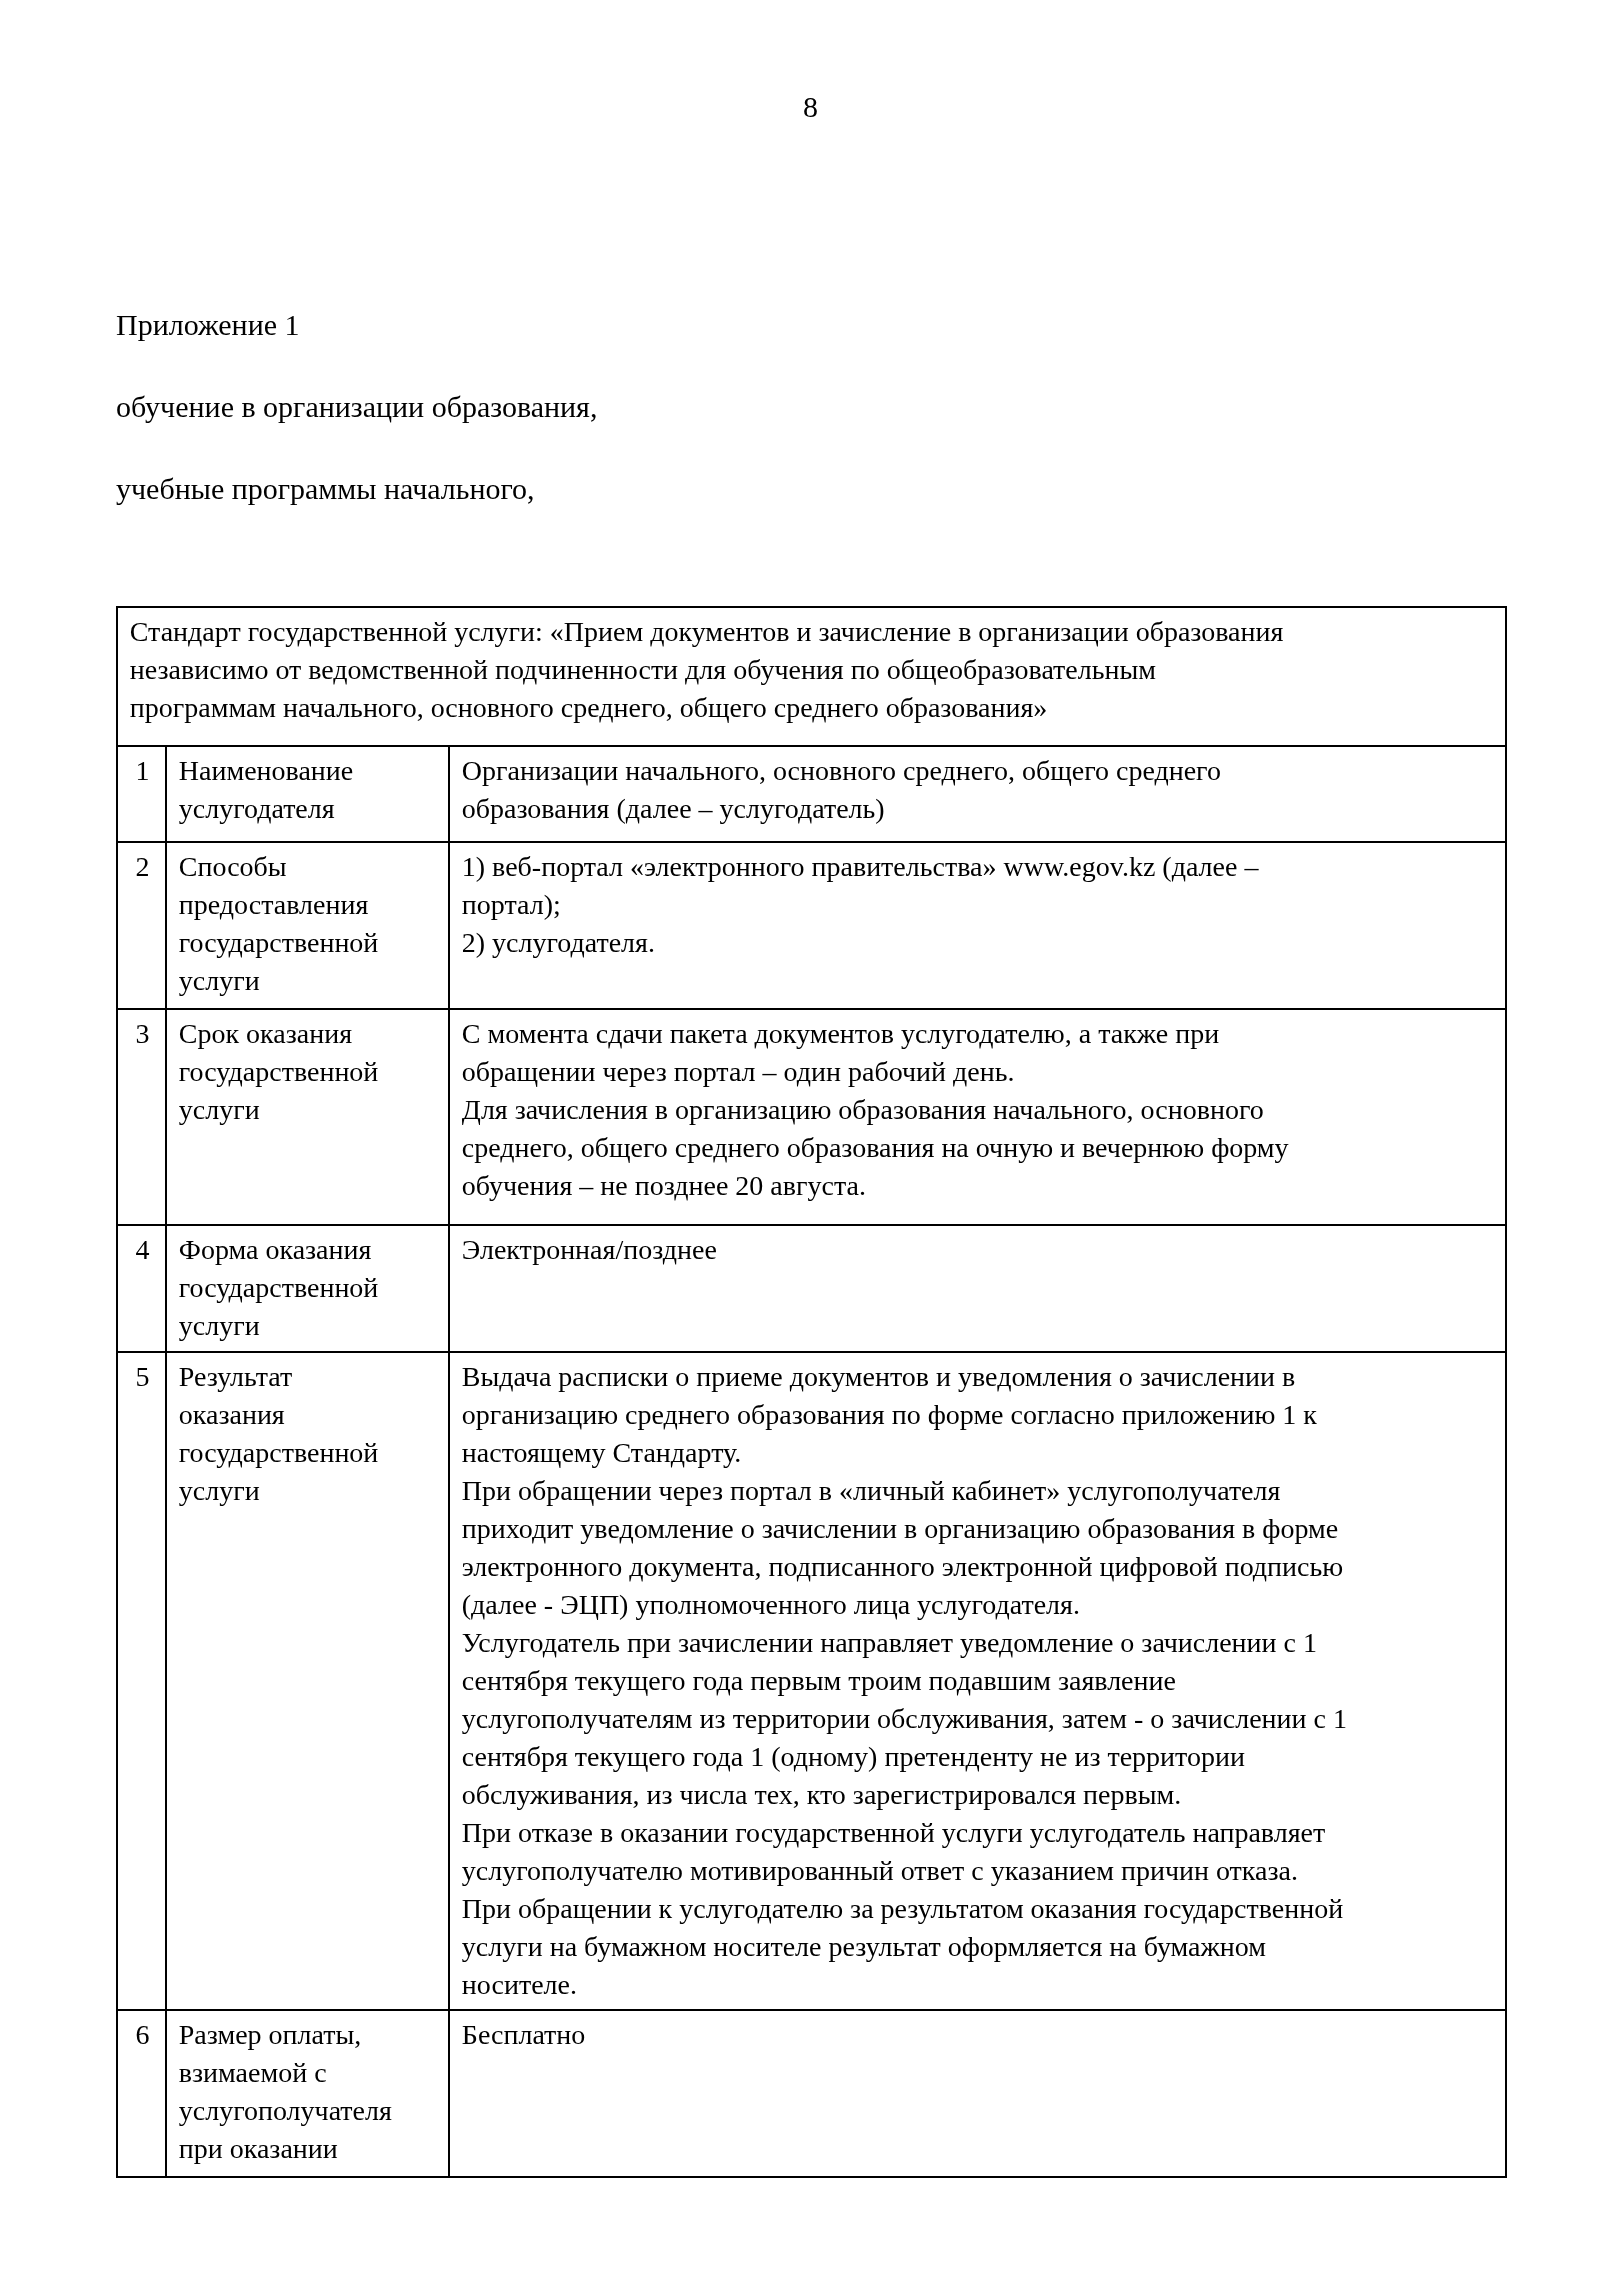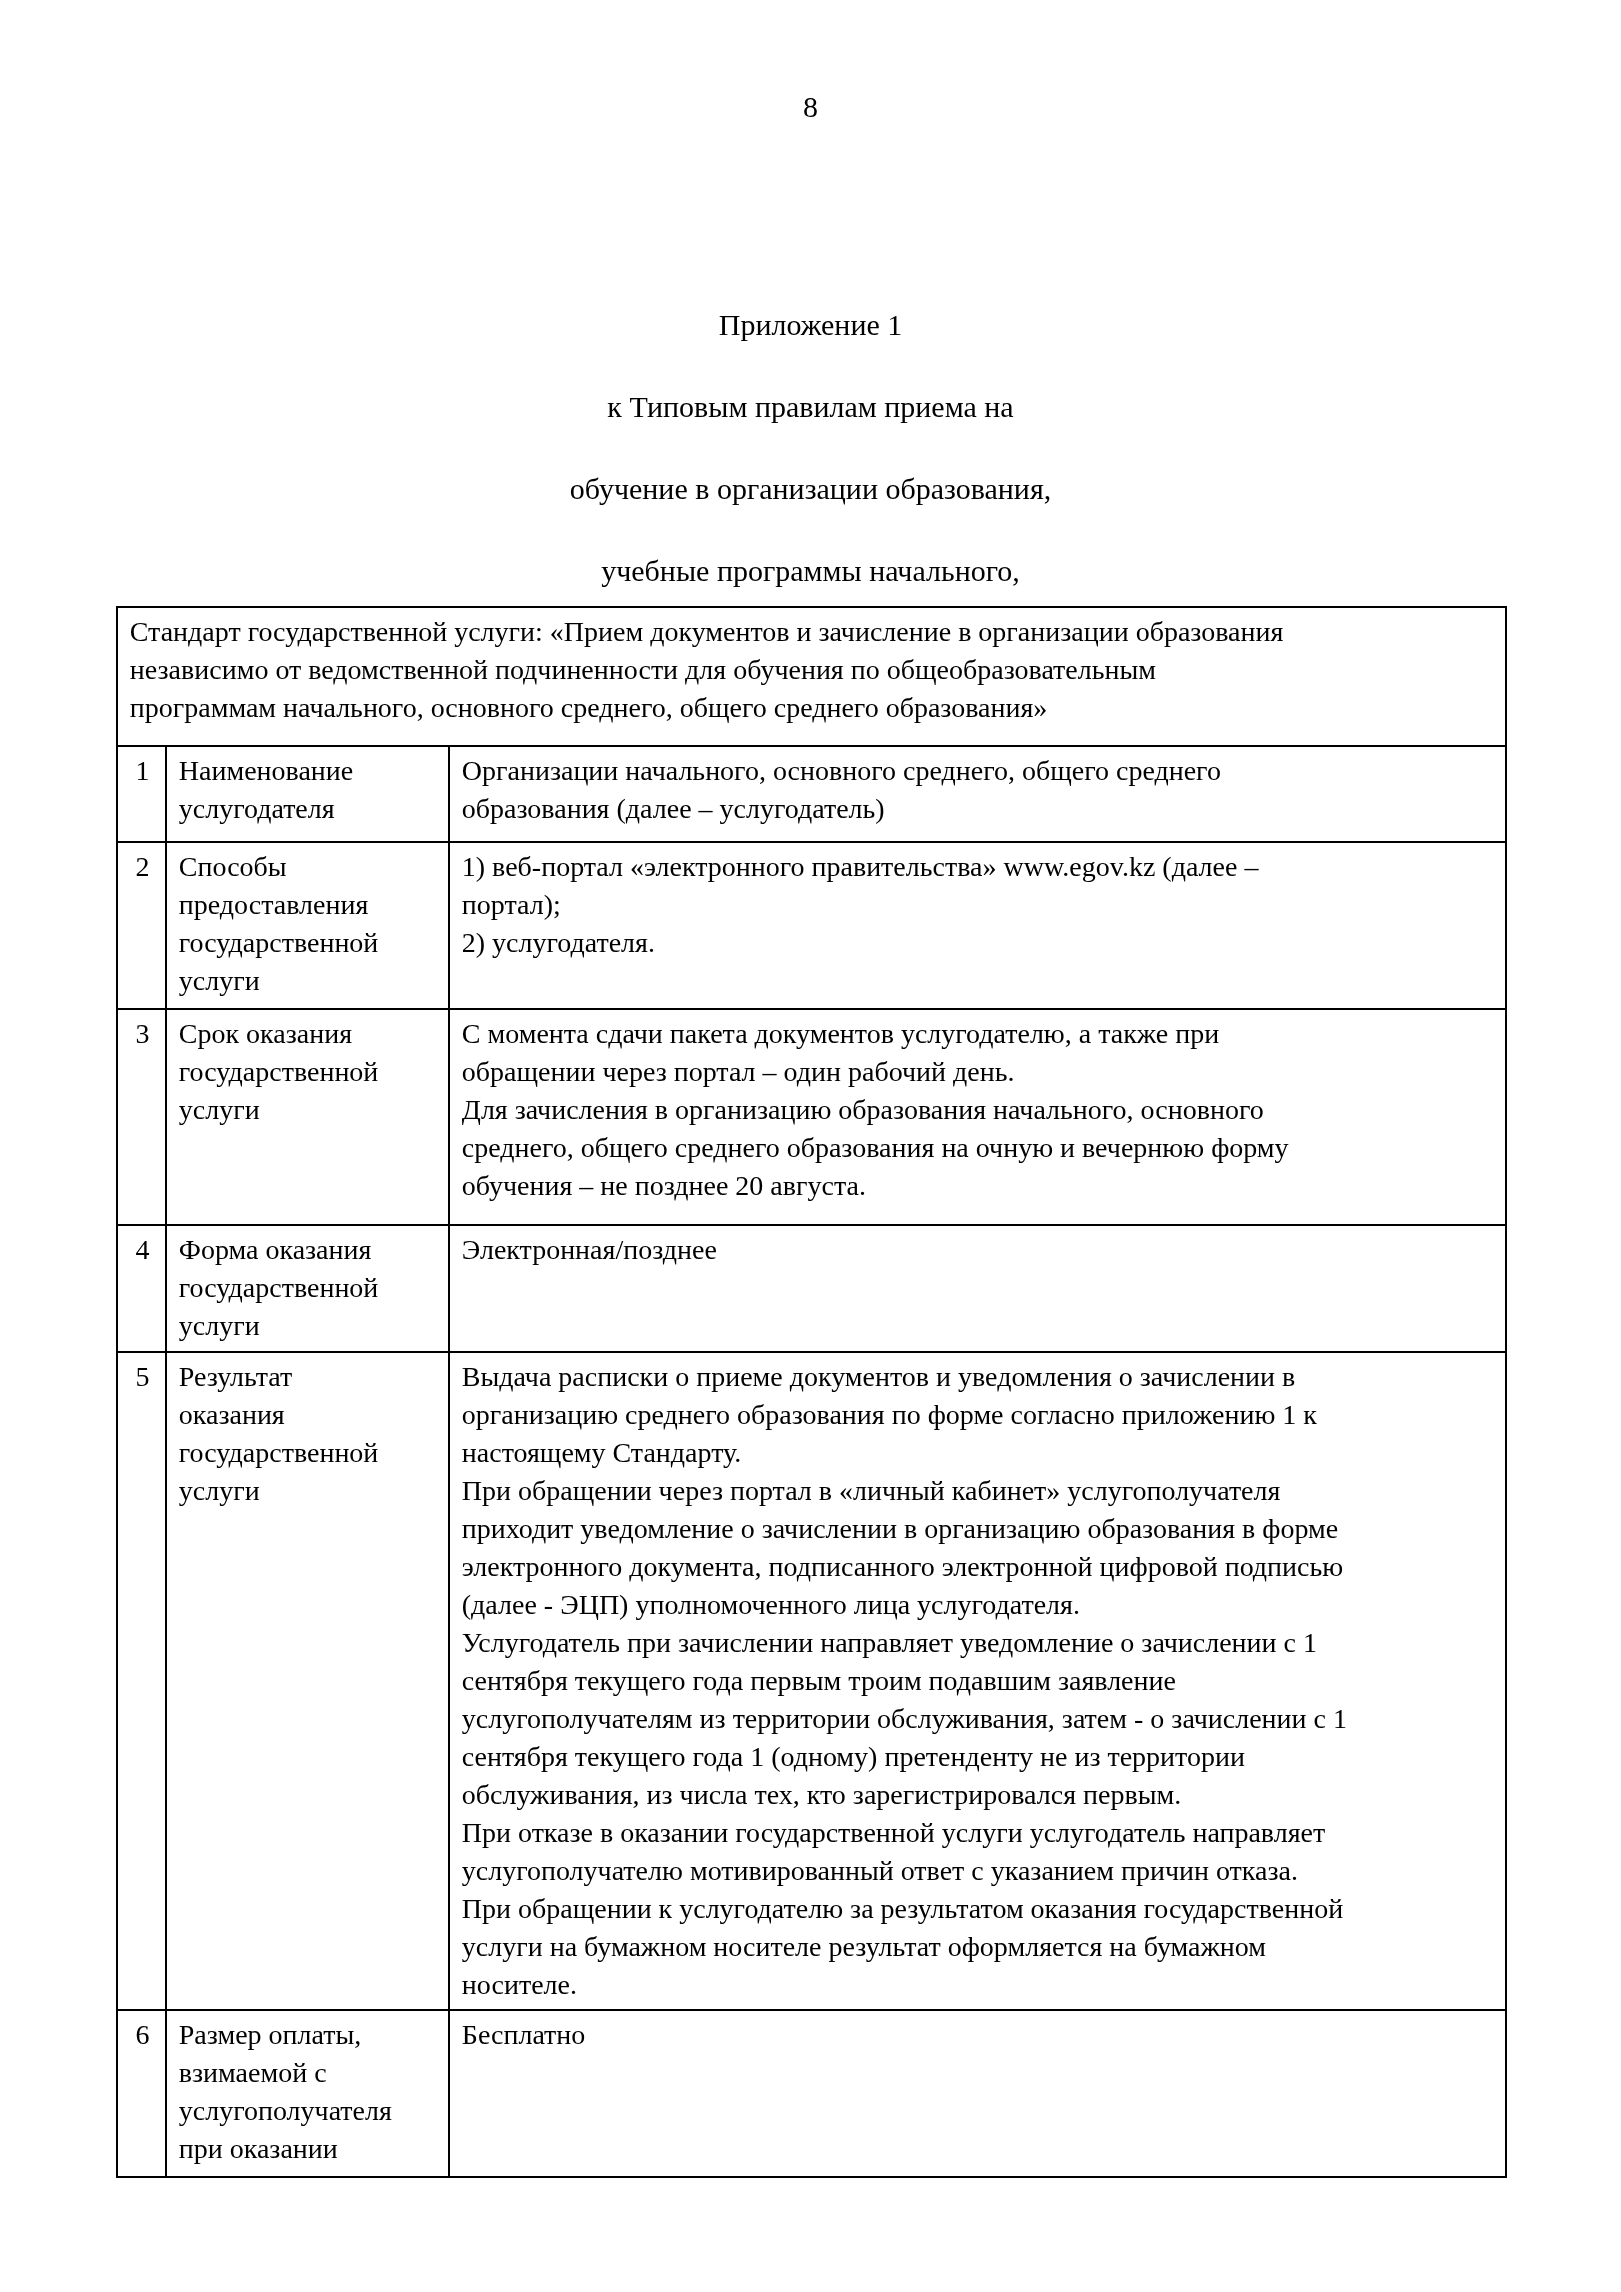--- a/index.html
+++ b/index.html
@@ -23,21 +23,21 @@
     width: 1621px;
     text-align: center;
     font-size: 30px;
     line-height: 41px;
   }
   .appendix-header {
     position: absolute;
     top: 263px;
     left: 116px;
     width: 1389px;
-    text-align: center;
+    text-align: left;
     font-size: 30px;
     line-height: 41px;
     white-space: pre-line;
   }
   table.standard-table {
     position: absolute;
     top: 606px;
     left: 116px;
     width: 1389px;
     border-collapse: collapse;
@@ -63,21 +63,20 @@
 </style>
 </head>
 <body>
 
 <div class="page">
 
   <div class="page-number">8</div>
 
   <div class="appendix-header">
     <div>Приложение 1</div>
-    <div>к Типовым правилам приема на</div>
     <div>обучение в организации образования,</div>
     <div>учебные программы начального,</div>
   </div>
 
   <table class="standard-table">
     <colgroup>
       <col style="width:49px">
       <col style="width:283px">
       <col style="width:1057px">
     </colgroup>

